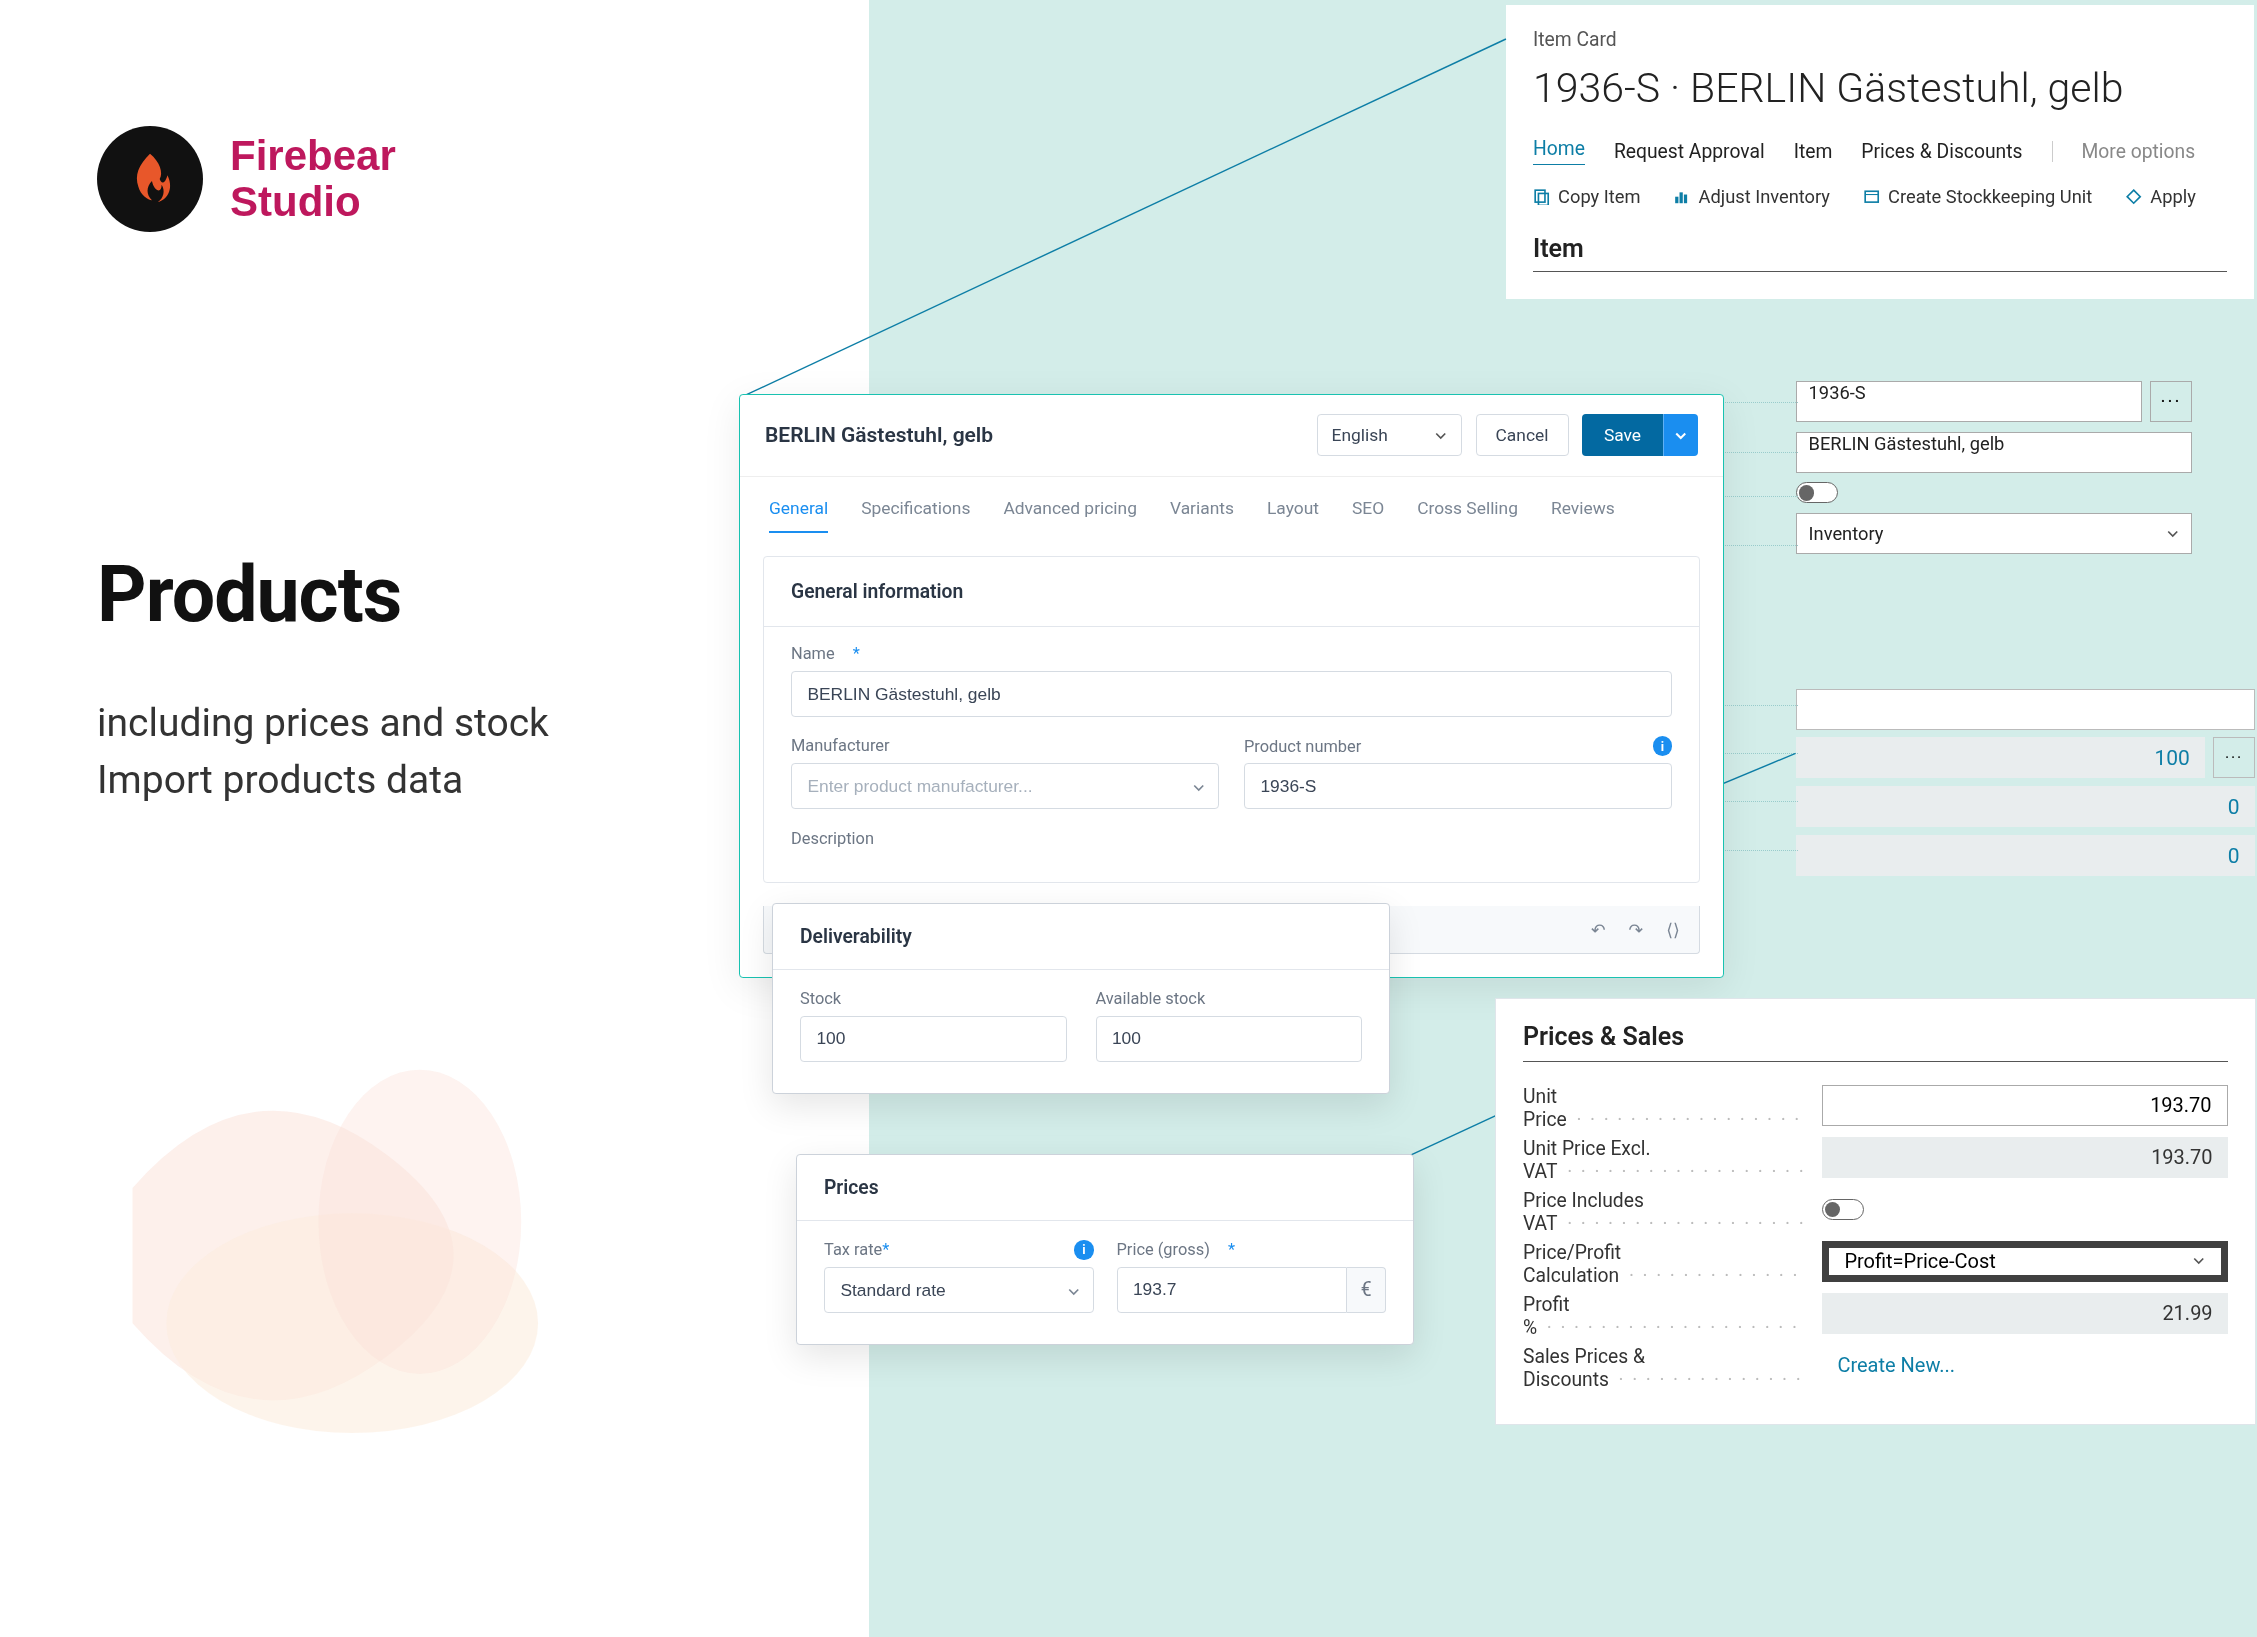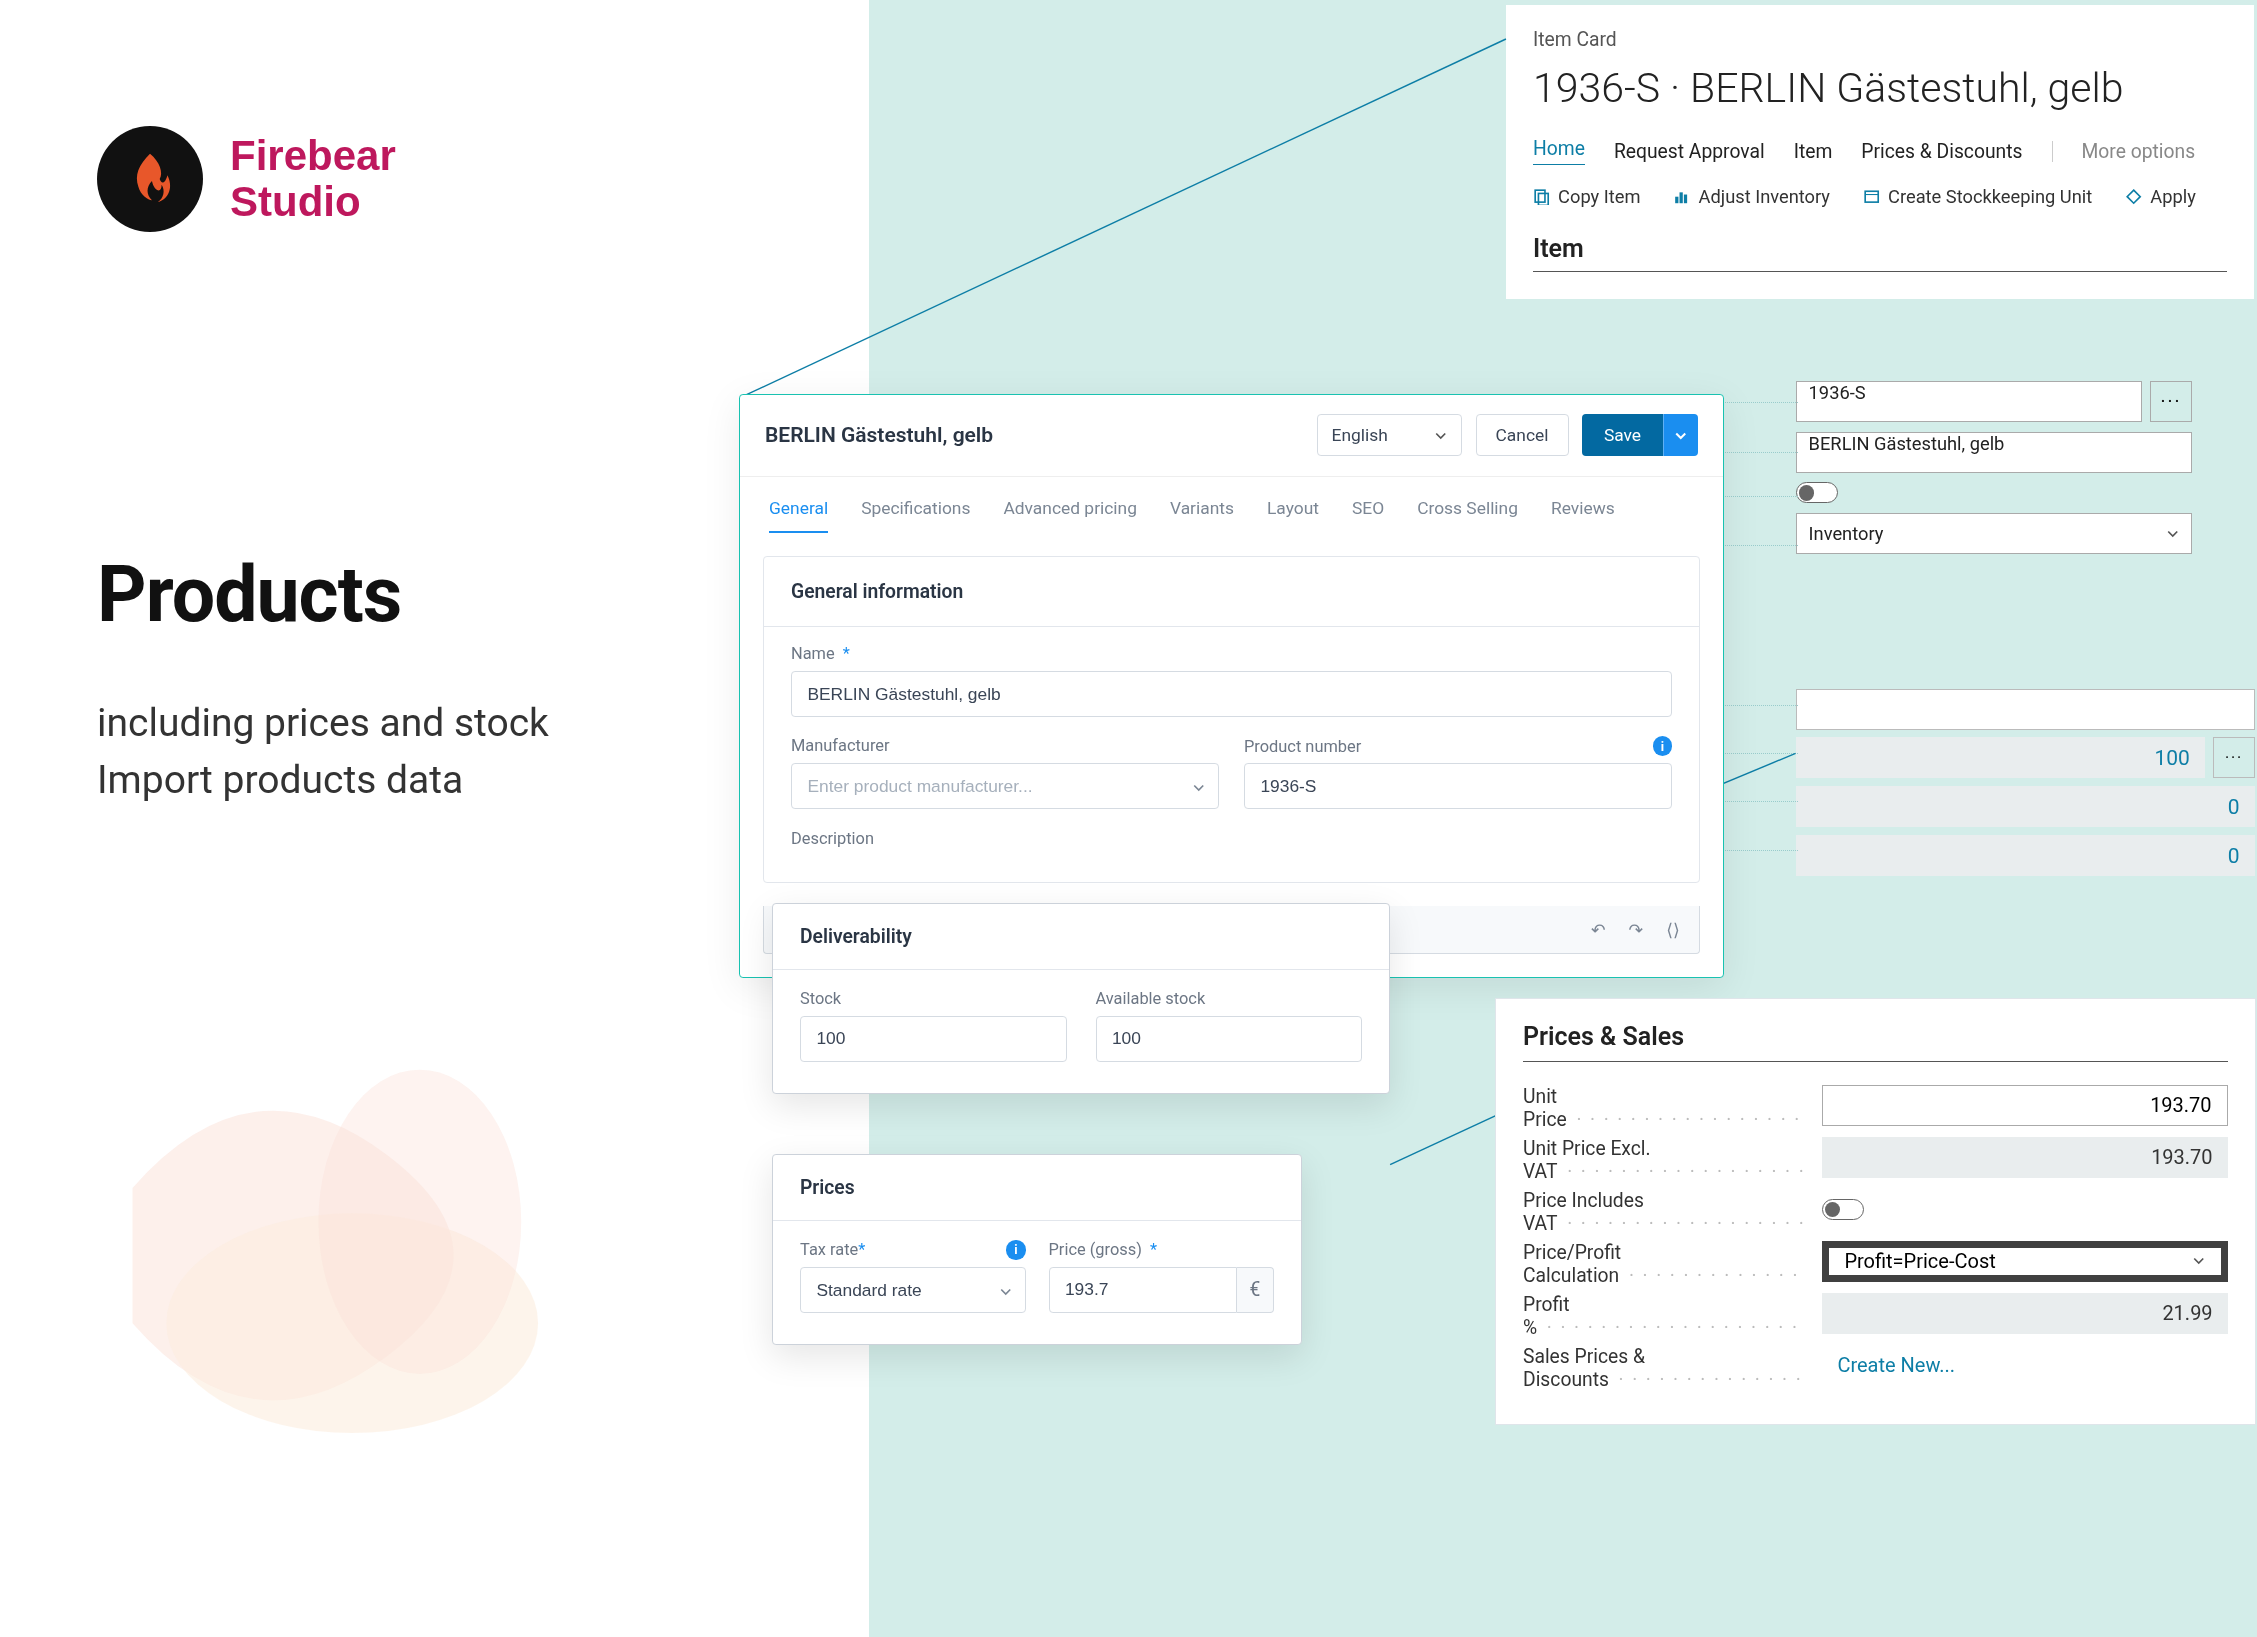--- a/index.html
+++ b/index.html
@@ -325,21 +325,21 @@
 }
 .section-card-body {
   padding: 17.4px 27px 27px 27px;
 }
 .form-label {
   font-size: 16.4px;
   color: #6c7684;
   margin-bottom: 7.7px;
   display: flex;
   align-items: center;
-  gap: 8px;
+  gap: 18px;
 }
 .form-label .req { color: #1a8ef0; }
 .form-input {
   width: 100%;
   height: 46px;
   border: 1px solid #d5dbe2;
   border-radius: 3.9px;
   padding: 0 15.4px;
   font-size: 17.4px;
   color: #3a4556;
@@ -393,23 +393,23 @@
   color: #2a3544;
 }
 .deliver-body {
   padding: 19.3px 27px 31px 27px;
   display: flex;
   gap: 29px;
 }
 
 .prices-panel {
   position: absolute;
-  left: 772px;
+  left: 796px;
   top: 1154px;
-  width: 530px;
+  width: 618px;
   background: #fff;
   border: 1px solid #ccd2da;
   border-radius: 3.9px;
   box-shadow: 0 11.6px 35px rgba(0,0,0,0.1);
 }
 .prices-body {
   padding: 19.3px 27px 31px 27px;
   display: flex;
   gap: 23px;
 }

